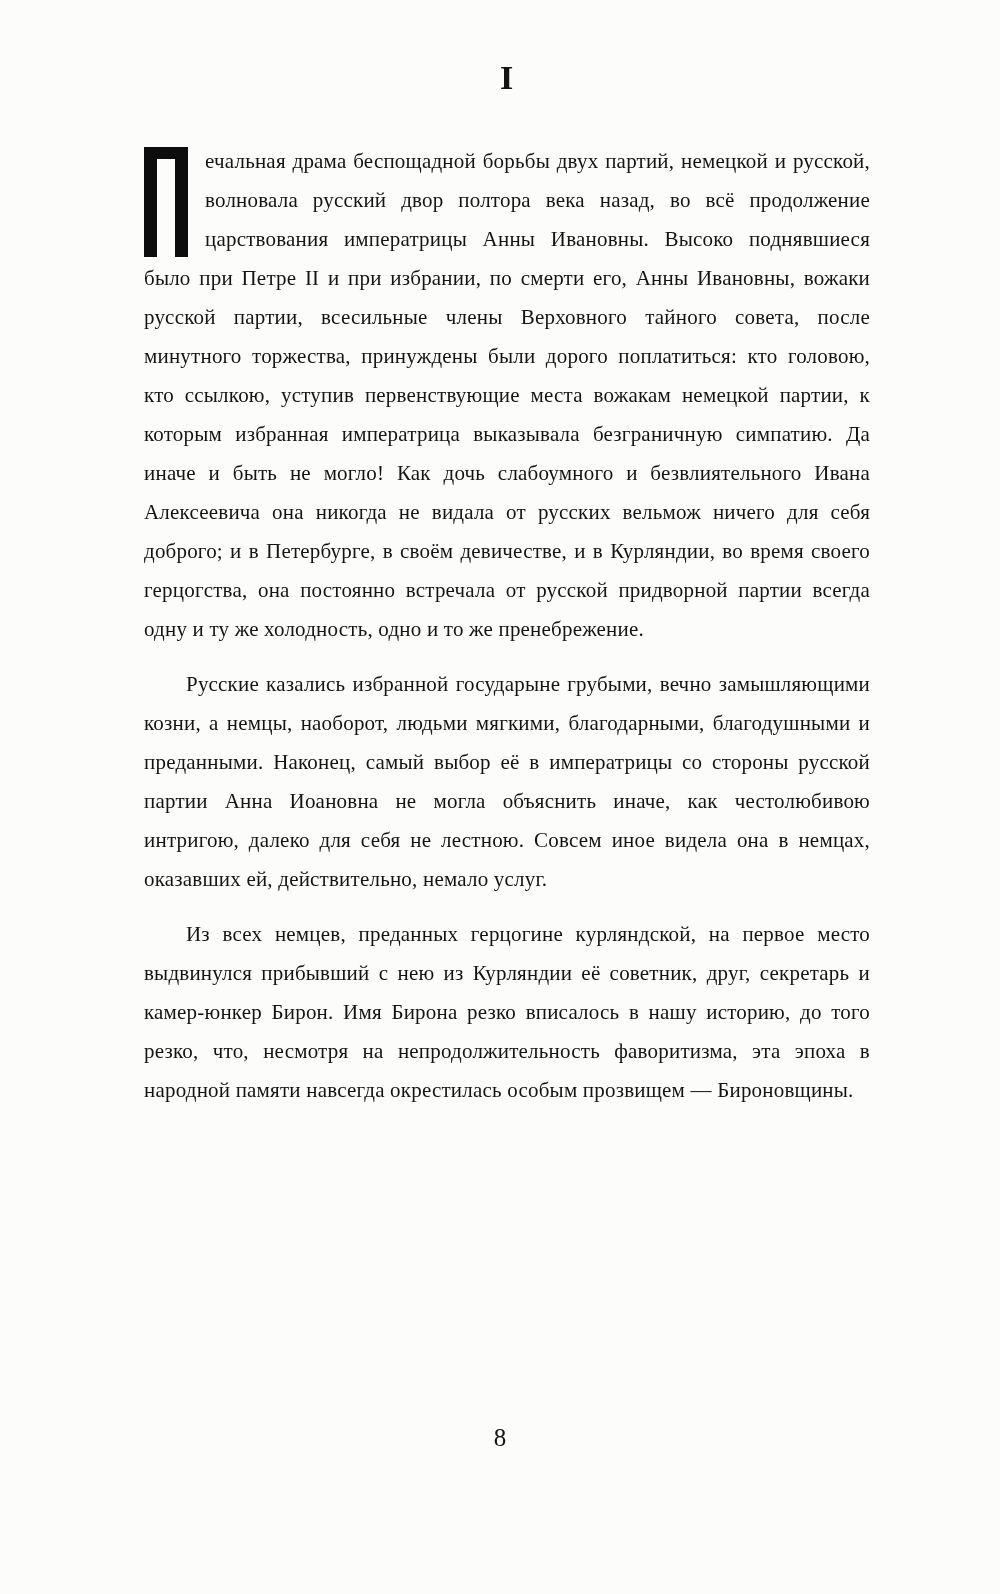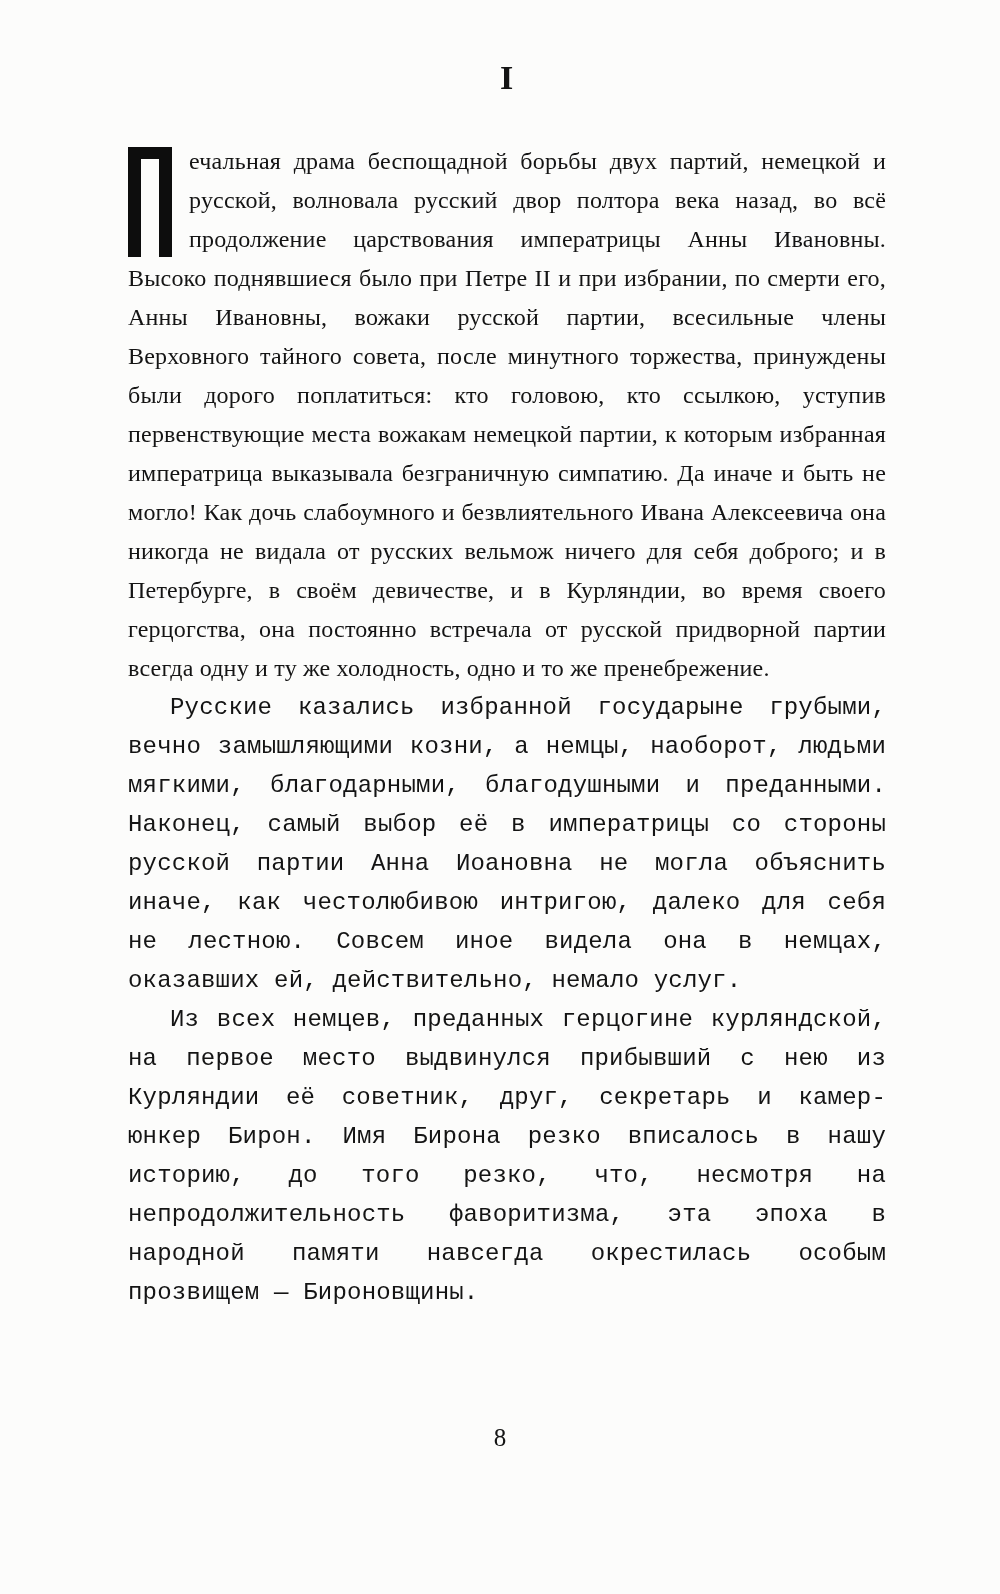--- a/index.html
+++ b/index.html
@@ -23,29 +23,28 @@
   }
   .chapter-heading {
     text-align: center;
     font-size: 34px;
     font-weight: bold;
     line-height: 40px;
     margin: 0 0 44px 0;
     letter-spacing: 1px;
   }
   .body-text p {
-    margin: 0;
-    font-size: 24px;
+    margin: 16px;
+    font-size: 21px;
     line-height: 39px;
     text-align: justify;
     letter-spacing: 0.2px;
   }
   .body-text p.indent {
     text-indent: 42px;
-    font-family: Liberation Mono, monospace;
   }
   
   .dropcap {
     float: left;
     width: 44px;
     height: 110px;
     margin: 5px 17px 0 0;
     position: relative;
   }
   .dropcap-glyph {

